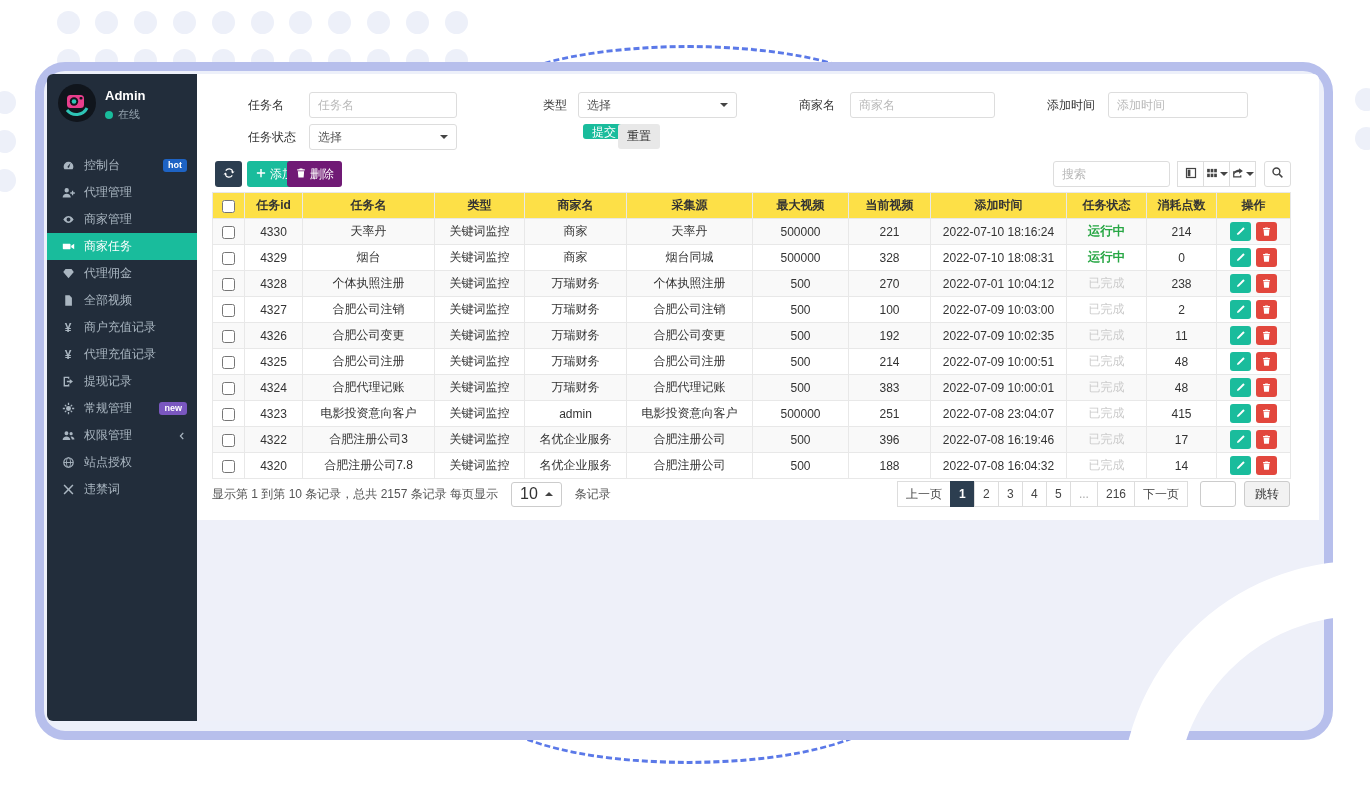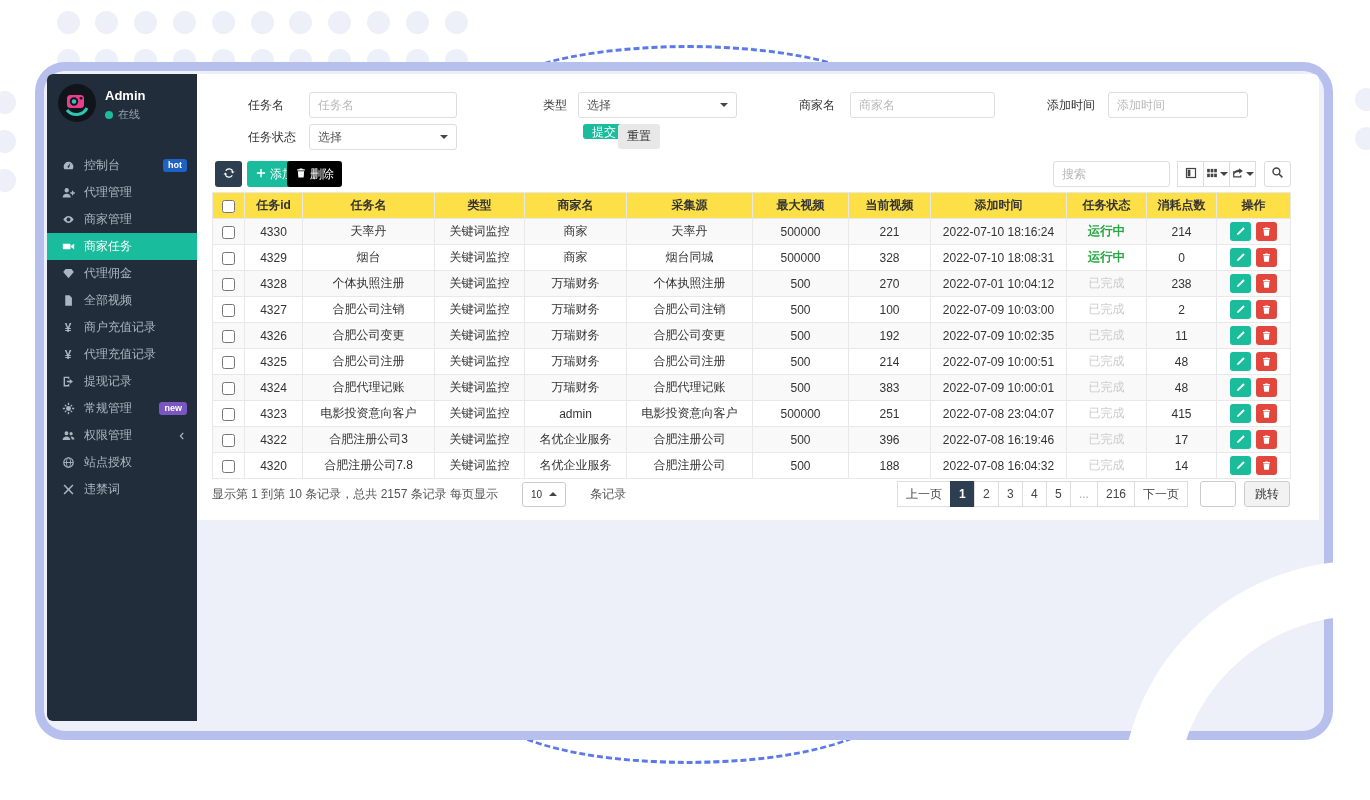--- a/index.html
+++ b/index.html
@@ -47,21 +47,21 @@
   .btn{border:none;border-radius:3px;font-size:12px;cursor:pointer;font-family:inherit}
   .btn-submit{position:absolute;left:386px;top:50px;height:15px;padding:0 9px;background:#19bc9c;color:#fff}
   .btn-reset{position:absolute;left:421px;top:50px;height:25px;padding:0 9px;background:#e8e8e8;color:#333}
 
   
   .toolbar{position:absolute;left:0;top:87px;width:100%;height:26px}
   .tbtn{position:absolute;height:26px;border:none;border-radius:3px;display:flex;align-items:center;justify-content:center;gap:3px;font-size:12px;color:#fff;cursor:pointer;font-family:inherit}
   .tbtn svg{width:12px;height:12px}
   .tb-refresh{left:18px;width:27px;background:#2c3e50}
   .tb-add{left:50px;padding:0 8px;background:#19bc9c}
-  .tb-del{left:90px;padding:0 8px;background:#000000}
+  .tb-del{left:90px;padding:0 8px;background:#701a75}
   .tb-search{position:absolute;left:856px;width:117px;height:26px;box-sizing:border-box;border:1px solid #ddd;border-radius:3px;font-size:12px;padding:0 8px;color:#555;font-family:inherit}
   .tb-search::placeholder{color:#b9b9b9}
   .tb-group{position:absolute;left:981px;top:0;display:flex}
   .gbtn{width:27px;height:26px;background:#fff;border:1px solid #ddd;display:flex;align-items:center;justify-content:center;gap:2px;margin-left:-1px;cursor:pointer;box-sizing:border-box}
   .gbtn svg{width:12px;height:12px}
   .sbtn{position:absolute;left:1067px;width:27px;height:26px;background:#fff;border:1px solid #ddd;border-radius:3px;display:flex;align-items:center;justify-content:center;cursor:pointer;box-sizing:border-box}
   .sbtn svg{width:13px;height:13px}
 
   
   .tbl{position:absolute;left:15px;top:118px;width:1078px;border-collapse:collapse;table-layout:fixed;font-size:12px;color:#333}
@@ -70,22 +70,22 @@
   .tbl tr.striped td{background:#f9f9f9}
   .tbl input[type=checkbox]{width:13px;height:13px;margin:0;vertical-align:middle}
   .st-running{font-weight:bold;font-size:12.5px}
   .act-btn{display:inline-flex;width:21px;height:19px;border-radius:3px;align-items:center;justify-content:center;border:none;cursor:pointer;vertical-align:middle;padding:0}
   .act-btn svg{width:11px;height:11px}
   .act-edit{background:#1abc9c;margin-right:5px}
   .act-del{background:#e2473d}
 
   
   .pagefoot{position:absolute;left:15px;top:407px;width:1078px;display:flex;align-items:center;justify-content:space-between;font-size:12px;color:#555}
-  .summary{display:flex;align-items:center;gap:24px}
-  .psize{height:25px;border:1px solid #ccc;border-radius:3px;background:#fff;display:flex;align-items:center;gap:7px;padding:0 8px;font-size:10px;color:#333;cursor:pointer}
+  .summary{display:flex;align-items:center;gap:13px}
+  .psize{height:25px;border:1px solid #ccc;border-radius:3px;background:#fff;display:flex;align-items:center;gap:7px;padding:0 8px;font-size:16px;color:#333;cursor:pointer}
   .pager-wrap{display:flex;align-items:center}
   .pager{display:flex;align-items:flex-end}
   .pg-btn{min-width:25px;height:26px;box-sizing:border-box;border:1px solid #ddd;background:#fff;color:#444;font-size:12px;display:flex;align-items:center;justify-content:center;padding:0 8px;margin-left:-1px;cursor:pointer;font-family:inherit}
   .pg-btn.active{background:#2c3e50;border-color:#2c3e50;color:#fff;font-weight:bold}
   .pg-btn.ellipsis{color:#aaa}
   .jump-input{width:36px;height:26px;box-sizing:border-box;border:1px solid #ccc;border-radius:3px;margin-left:12px}
   .jump-btn{height:26px;padding:0 10px;border:1px solid #ccc;background:#f2f2f2;border-radius:3px;margin-left:8px;font-size:12px;color:#333;cursor:pointer;font-family:inherit}
 </style>
 </head>
 <body>

